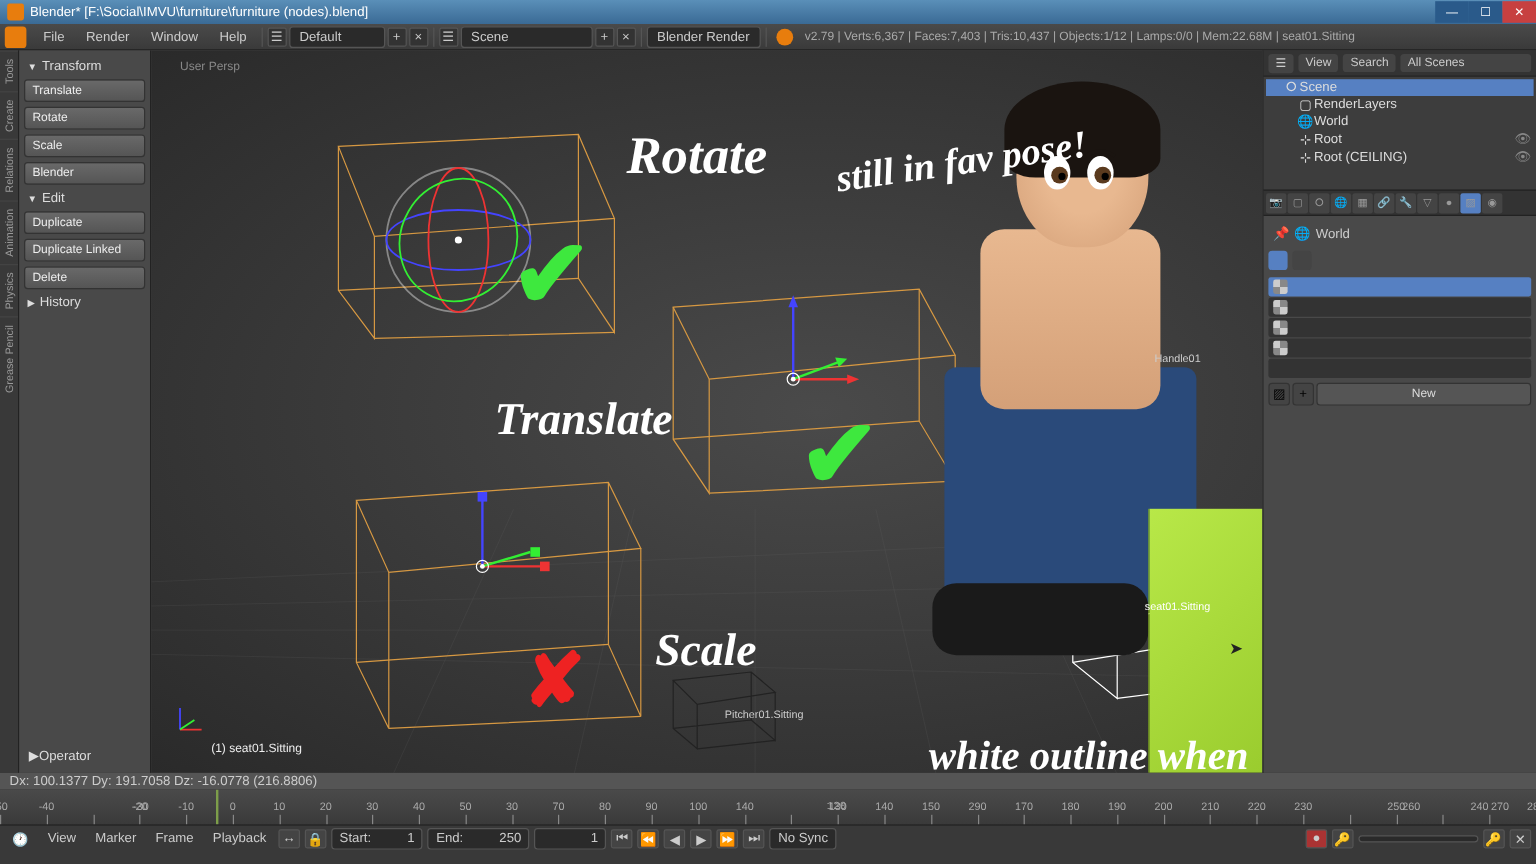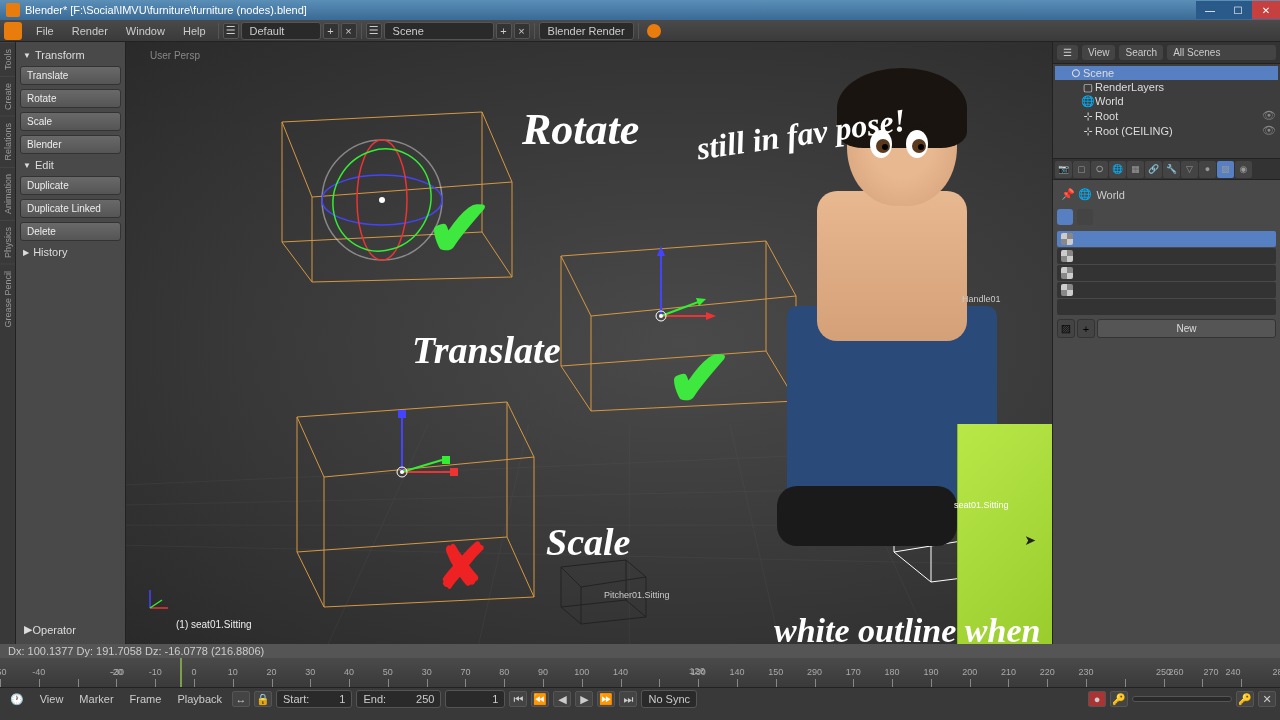--- a/index.html
+++ b/index.html
@@ -106,20 +106,21 @@
   <div class="sbtn">×</div>
   <div class="sep"></div>
   <div class="sbtn">☰</div>
   <div class="drop" style="min-width:110px">Scene</div>
   <div class="sbtn">+</div>
   <div class="sbtn">×</div>
   <div class="sep"></div>
   <div class="drop" style="min-width:90px">Blender Render</div>
   <div class="sep"></div>
   <div style="width:14px;height:14px;background:#e87d0d;border-radius:7px;margin-left:4px"></div>
+  <div class="stats">v2.79 | Verts:6,367 | Faces:7,403 | Tris:10,437 | Objects:1/12 | Lamps:0/0 | Mem:22.68M | seat01.Sitting</div>
 </div>
 
 <div class="main">
   <div class="leftedge">
     <div class="vtab">Tools</div>
     <div class="vtab">Create</div>
     <div class="vtab">Relations</div>
     <div class="vtab">Animation</div>
     <div class="vtab">Physics</div>
     <div class="vtab">Grease Pencil</div>
@@ -441,21 +442,21 @@
       <div class="tllabel" style="left: 1047.27px;">220</div>
       <div class="tltick" style="left: 1086.06px;"></div>
       <div class="tllabel" style="left: 1086.06px;">230</div>
       <div class="tltick" style="left: 1124.85px;"></div>
       <div class="tllabel" style="left: 1185px; margin-left: 48px;">240</div>
       <div class="tltick" style="left: 1163.64px;"></div>
       <div class="tllabel" style="left: 1163.64px;">250</div>
       <div class="tltick" style="left: 1202.42px;"></div>
       <div class="tllabel" style="left: 1176px;">260</div>
       <div class="tltick" style="left: 1241.21px;"></div>
-      <div class="tllabel" style="left: 1211px;">270</div>
+      <div class="tllabel" style="left: 1250px;">270</div>
       <div class="tllabel" style="left: 1280px;">280</div>
     </div>
   <div class="tlcontrols">
     <div class="btn">🕐</div>
     <div class="btn">View</div>
     <div class="btn">Marker</div>
     <div class="btn">Frame</div>
     <div class="btn">Playback</div>
     <div class="playbtn">↔</div>
     <div class="playbtn">🔒</div>

